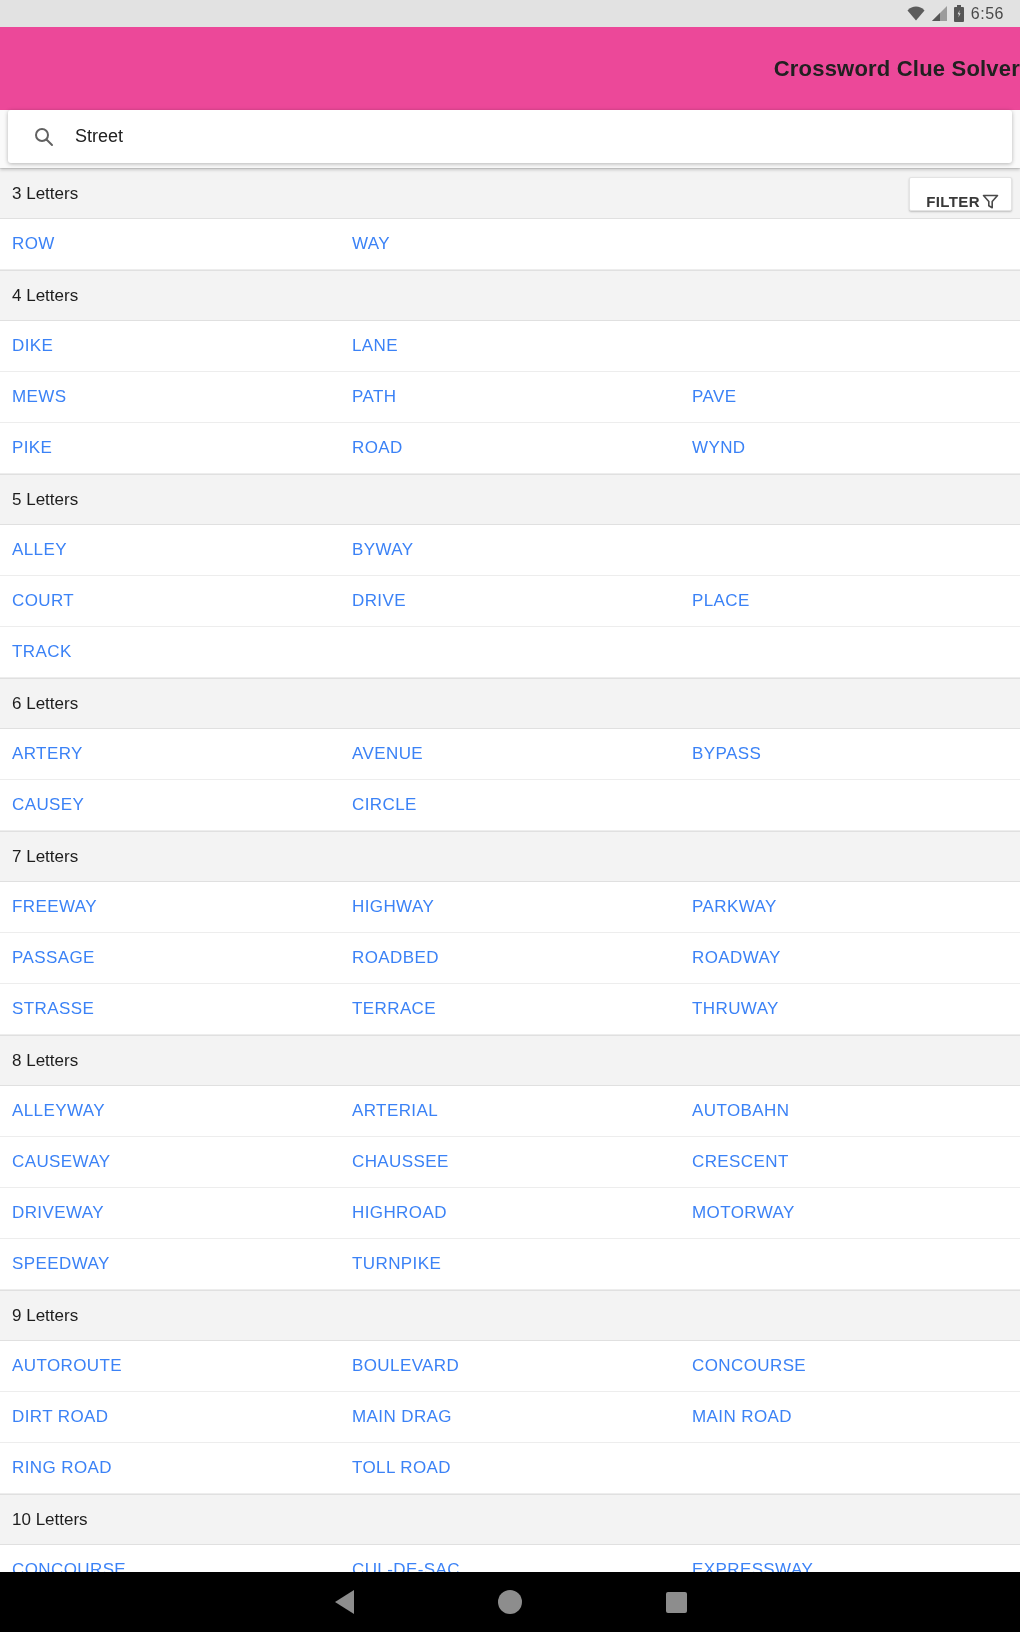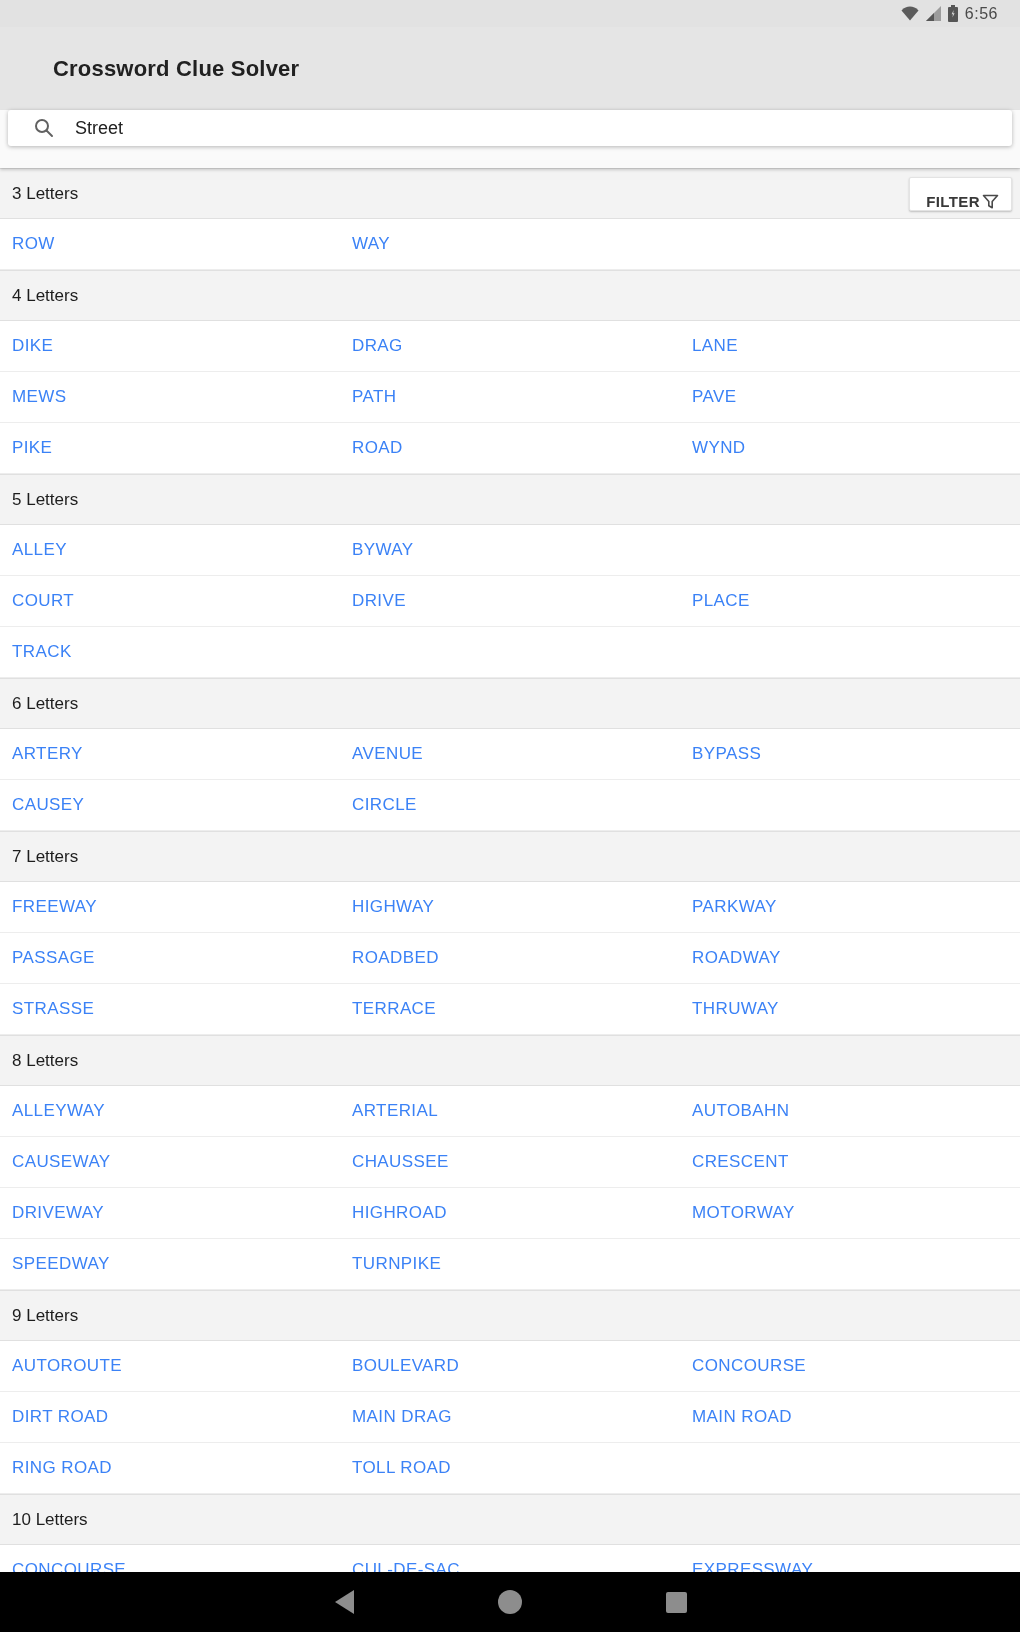--- a/index.html
+++ b/index.html
@@ -9,39 +9,39 @@
     background:#ffffff;
     position:relative;
     overflow:hidden;
   }
   .screen { width:1020px; height:1632px; position:relative; overflow:hidden; background:#fff; }
 
   
   .statusbar {
     height:27px; background:#e2e2e2;
     display:flex; align-items:center; justify-content:flex-end;
-    padding-right:22px; gap:7px;
+    padding-right:16px; gap:7px;
   }
   .statusbar svg { display:block; }
   .status-time { color:#4a4a4a; font-size:16px; letter-spacing:0.5px; }
 
   
   .appbar {
-    height:83px; background:#e5e5e5;
-    display:flex; align-items:center; padding-left:53px;
+    height:83px; background:#ec4899;
+    display:flex; align-items:center; padding-left:53px;justify-content:flex-end;
   }
   .app-title { font-size:22px; font-weight:bold; color:#212121; letter-spacing:0.2px; }
 
   
   .search-zone {
     height:58px; background:#fafafa; position:relative; z-index:2;
     box-shadow:0 2px 3px rgba(0,0,0,0.18);
   }
   .search-card {
-    position:absolute; left:8px; right:8px; top:0; height:36px;
+    position:absolute; left:8px; right:8px; top:0; height:53px;
     background:#ffffff; border-radius:3px;
     box-shadow:0 1px 4px rgba(0,0,0,0.28);
     display:flex; align-items:center; padding-left:26px;
   }
   .search-card svg { flex:0 0 auto; }
   .search-input {
     border:none; outline:none; background:transparent;
     font-family:"Liberation Sans", sans-serif;
     font-size:18px; color:#212121; margin-left:21px; flex:1;
   }
@@ -140,21 +140,20 @@
       <div class="word-row">
         <div class="word-cell">ROW</div>
         <div class="word-cell">WAY</div>
         <div class="word-cell"></div>
       </div>
       <div class="section-header">
         <div class="section-label">4 Letters</div>
       </div>
       <div class="word-row">
         <div class="word-cell">DIKE</div>
-        <div class="word-cell">DRAG</div>
         <div class="word-cell">LANE</div>
       </div>
       <div class="word-row">
         <div class="word-cell">MEWS</div>
         <div class="word-cell">PATH</div>
         <div class="word-cell">PAVE</div>
       </div>
       <div class="word-row">
         <div class="word-cell">PIKE</div>
         <div class="word-cell">ROAD</div>

